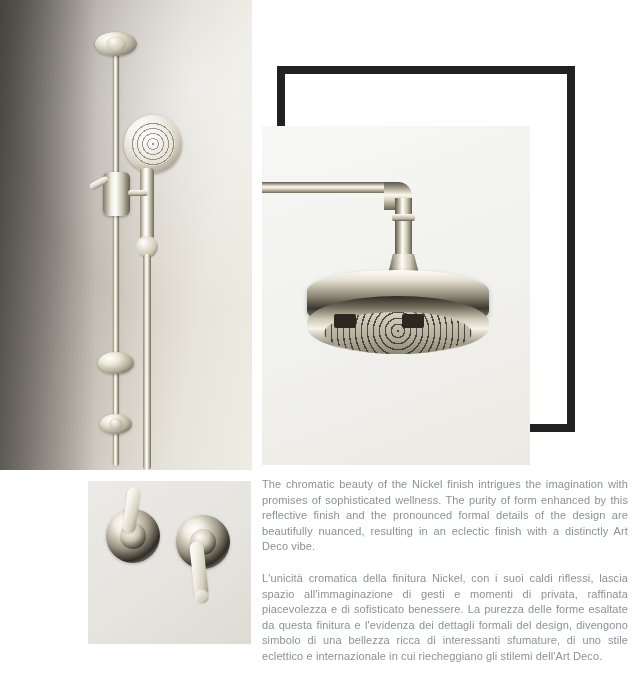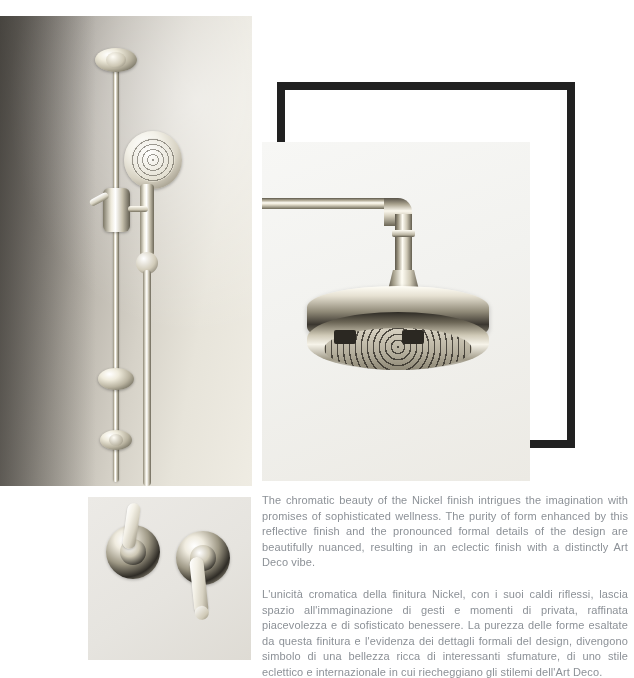--- a/index.html
+++ b/index.html
@@ -3,21 +3,21 @@
 <meta charset="utf-8">
 <style>
   html,body{margin:0;padding:0;}
   body{
     width:634px;height:678px;
     background:#ffffff;
     font-family:"Liberation Sans",sans-serif;
     overflow:hidden;
     position:relative;
   }
-  .page{position:absolute;inset:0;margin-top:16px;}
+  .page{position:absolute;inset:0;}
 
   
   .photo-slidebar{
     position:absolute;left:0;top:0;width:252px;height:470px;
     background:
       radial-gradient(120% 80% at 78% 18%, rgba(255,255,255,.55), rgba(255,255,255,0) 62%),
       linear-gradient(100deg,#6d6963 0%,#8d8881 16%,#b5b0a7 36%,#d6d2c8 58%,#e7e4da 76%,#efece3 100%);
     overflow:hidden;
   }
   .photo-slidebar .wallshadow{

